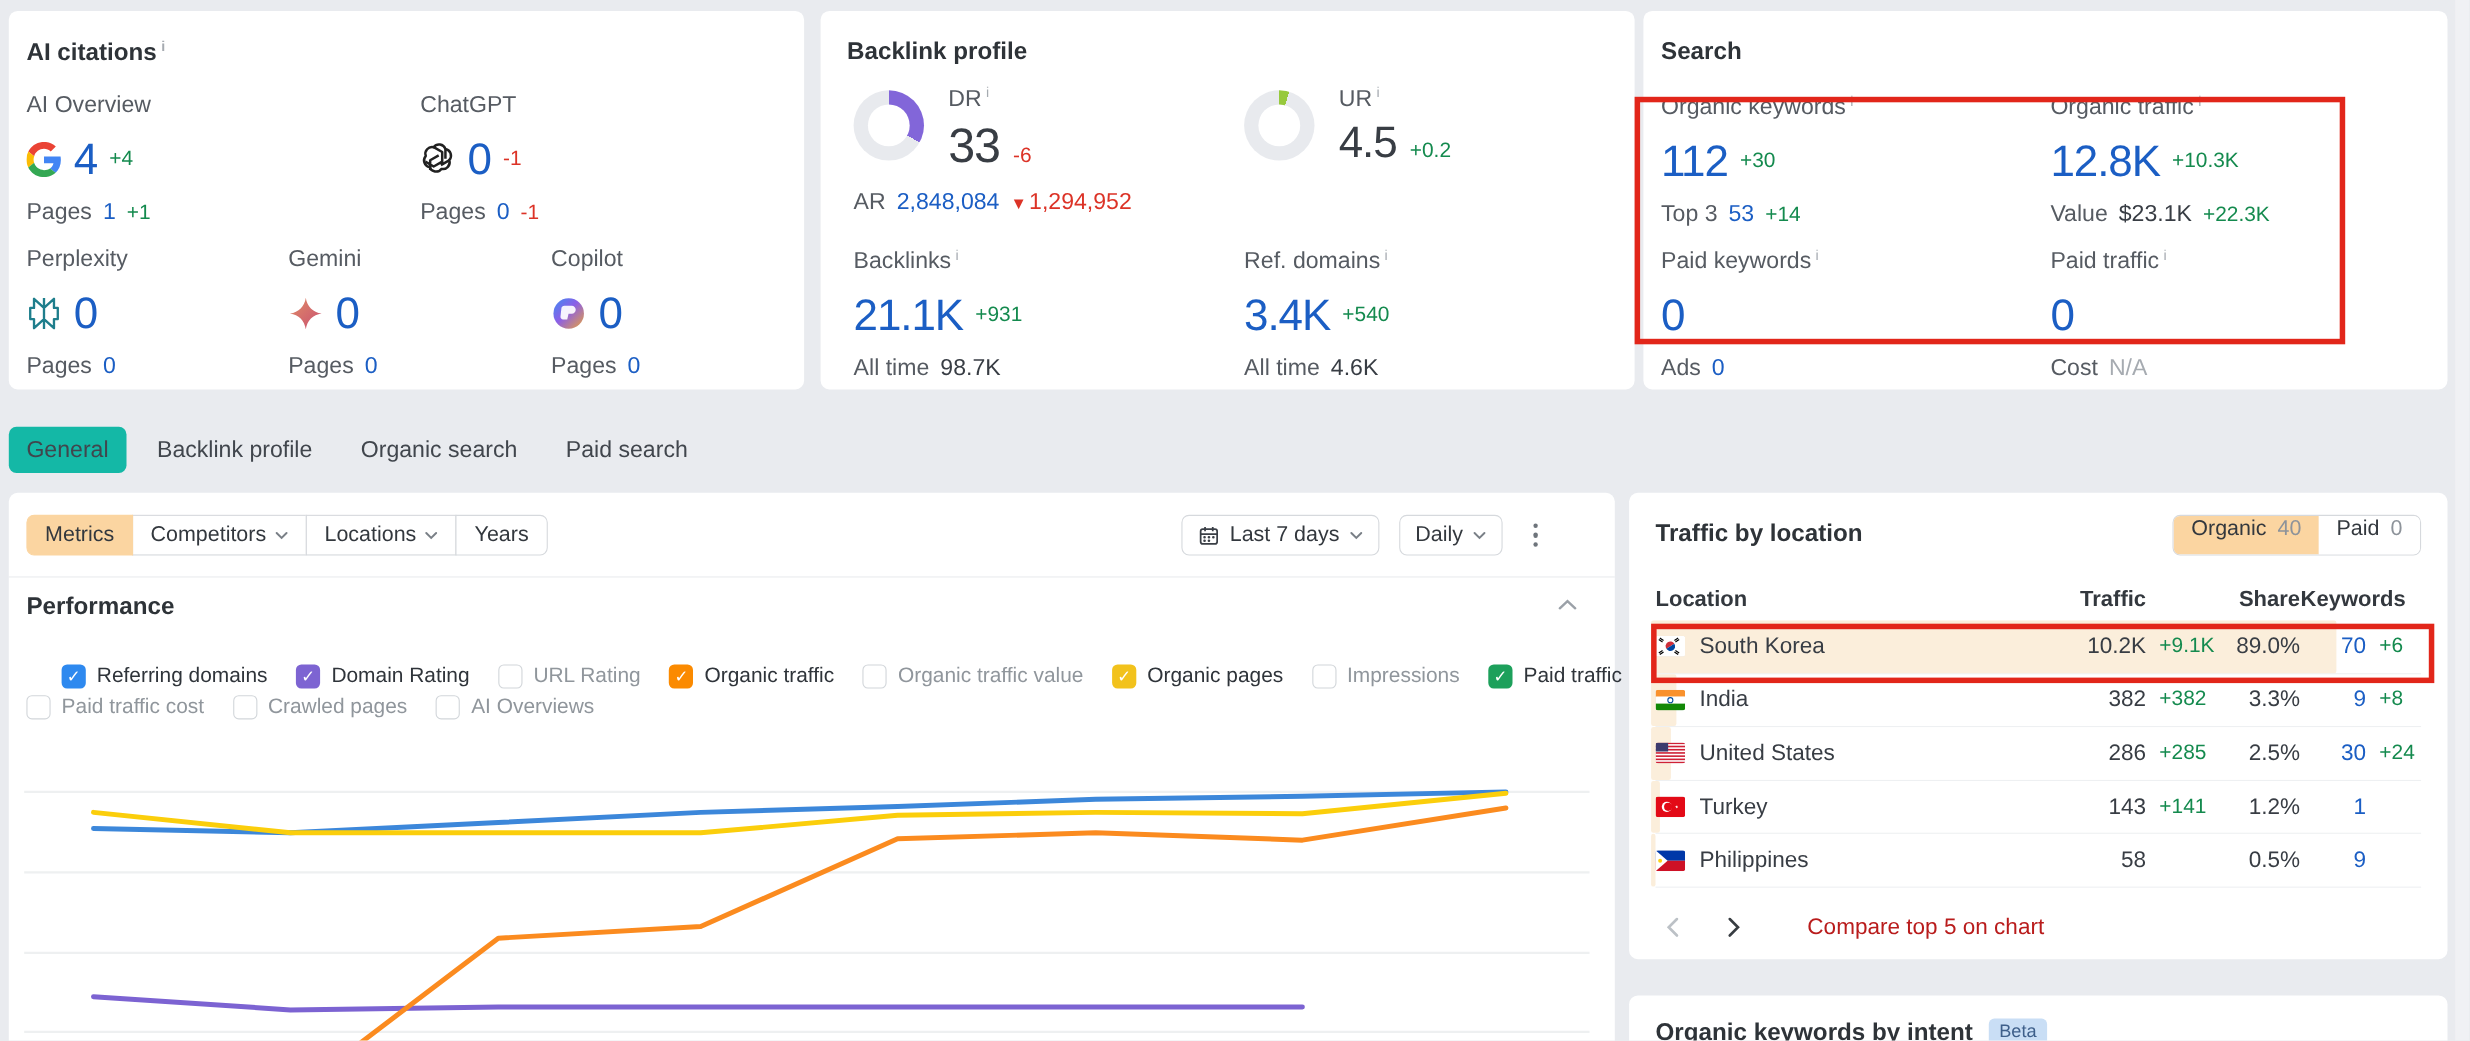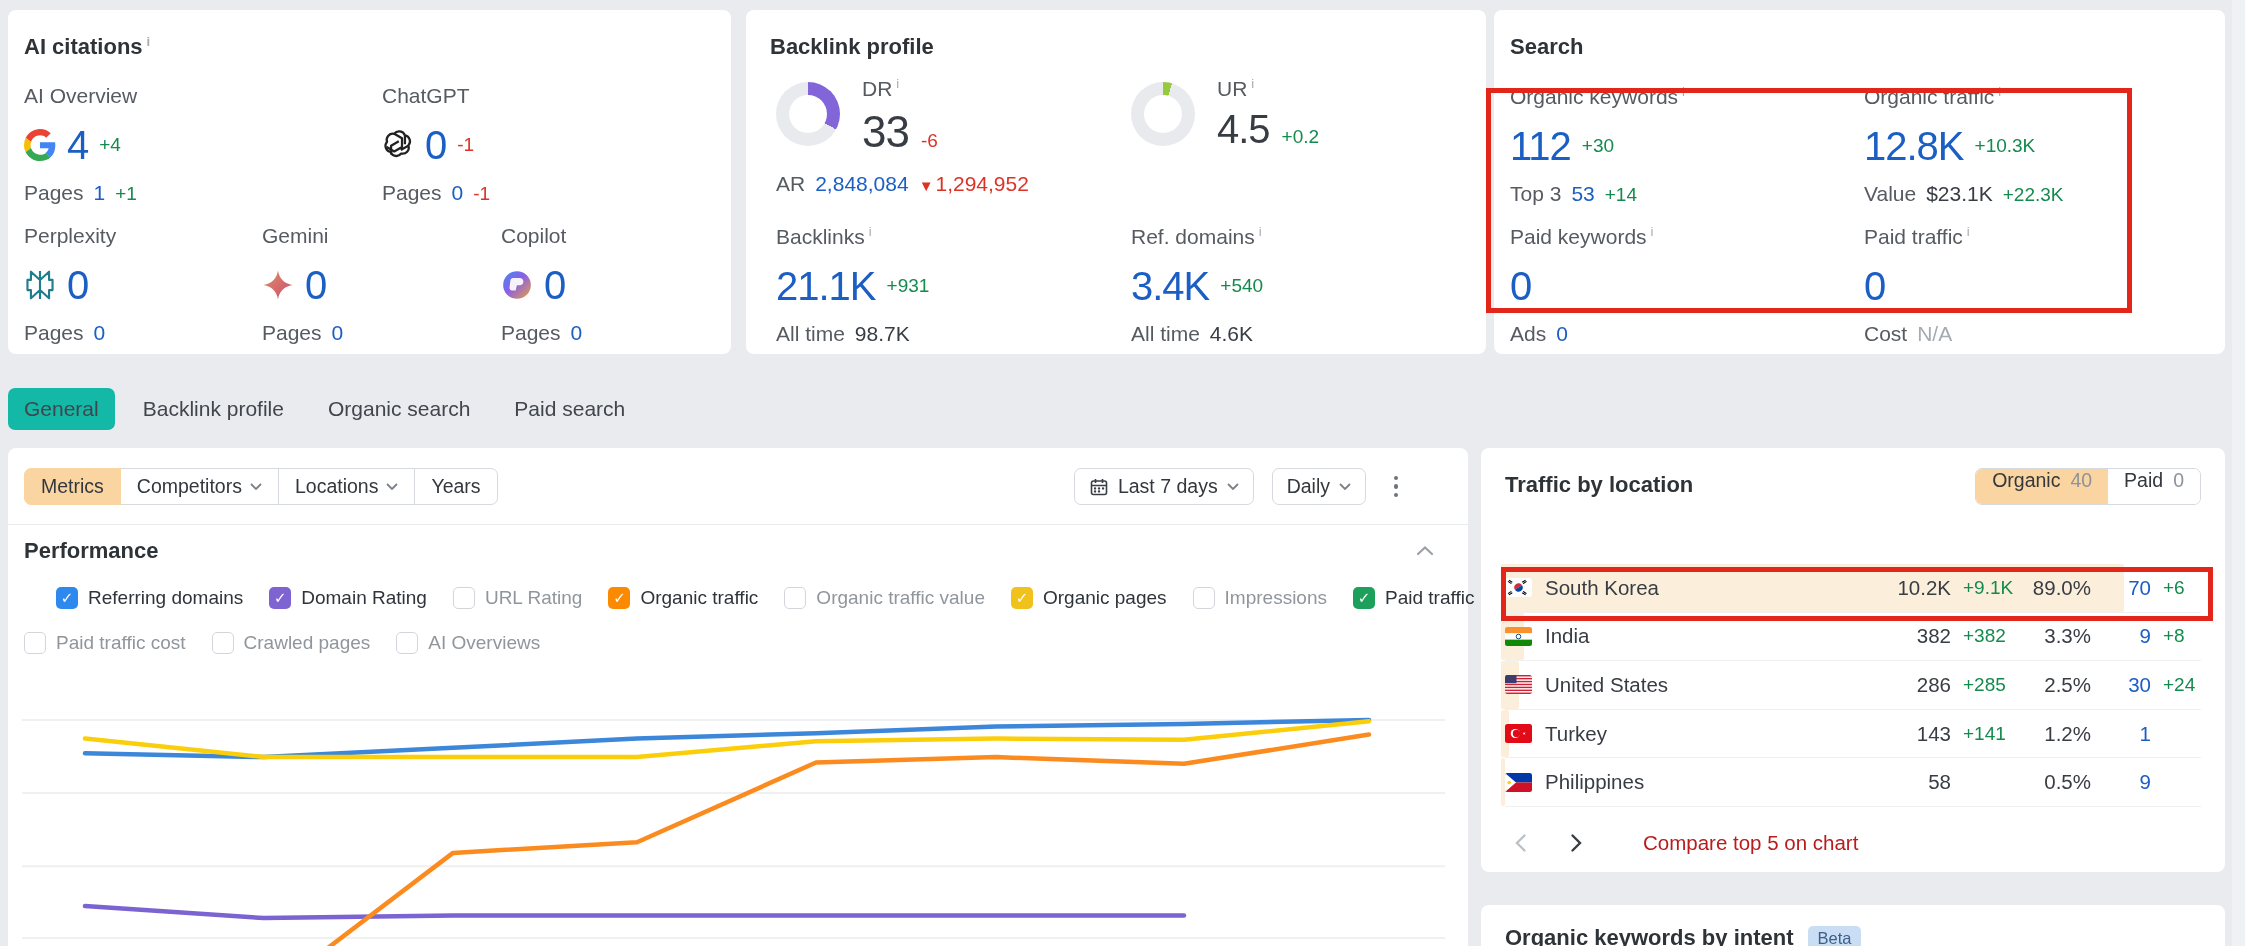--- a/index.html
+++ b/index.html
@@ -60,21 +60,21 @@
   .right-controls { position:absolute; right:40px; display:flex; align-items:center; gap:18px; }
   .dbtn { height:37px; font-size:19.5px; color:#33383e; background:#fff; border:1px solid #d6d9dd; border-radius:7px; padding:0 14px; display:flex; align-items:center; gap:9px; }
   .kebab { width:24px; height:30px; display:flex; flex-direction:column; align-items:center; justify-content:center; gap:4px; }
   .kebab i { width:4.5px; height:4.5px; border-radius:50%; background:#6e747b; }
 
   .hdiv { position:absolute; left:0; right:0; top:76px; height:1px; background:#e9ebee; }
   .perf-title { position:absolute; left:16px; top:90px; font-size:22px; font-weight:700; color:#2e3338; }
   .collapse { position:absolute; right:34px; top:94px; }
 
   .cb-row { position:absolute; left:16px; display:flex; gap:26px; align-items:center; white-space:nowrap; }
-  .cb-row.r1 { top:139px;padding-left:32px; }
+  .cb-row.r1 { top:156px;padding-left:32px; }
   .cb-row.r2 { top:184px; }
   .cb-item { display:flex; align-items:center; gap:10px; cursor:pointer; }
   .cb { width:22px; height:22px; border-radius:5px; border:1.5px solid #d2d6da; background:#fff; display:flex; align-items:center; justify-content:center; }
   .cb.on { border:none; color:#fff; font-size:15px; font-weight:700; }
   .cb.on::after { content:"✓"; }
   .cb-lab { font-size:19px; color:#90969c; }
   .cb-item.on .cb-lab { color:#2f343a; }
 
   .chart-wrap { position:absolute; left:0; top:225px; width:1460px; height:295px; overflow:hidden; }
 
@@ -449,20 +449,27 @@
     <div class="toggle" id="traffic-toggle">
         <span class="tg sel">
           <span>Organic</span>
           <span class="cnt">40</span>
         </span>
         <span class="tg">
           <span>Paid</span>
           <span class="cnt">0</span>
         </span>
       </div>
+    <div class="t-head t-grid">
+      <span>Location</span>
+      <span class="th-r">Traffic</span>
+      <span></span>
+      <span class="th-r">Share</span>
+      <span class="th-kw">Keywords</span>
+    </div>
     <div class="t-rows" id="t-rows">
         <div class="t-row">
           <div class="share-bar" style="width: 623px;"></div>
           <div class="t-grid">
             <span class="loc-cell">
               <span class="flag">
                 <svg viewBox="0 0 27 19" width="27" height="19">
                   <rect width="27" height="19" fill="#fff"></rect>
                   <g transform="translate(13.5 9.5) rotate(-33)">
                     <path d="M-4.3 0a4.3 4.3 0 0 1 8.6 0z" fill="#cd2e3a"></path>

